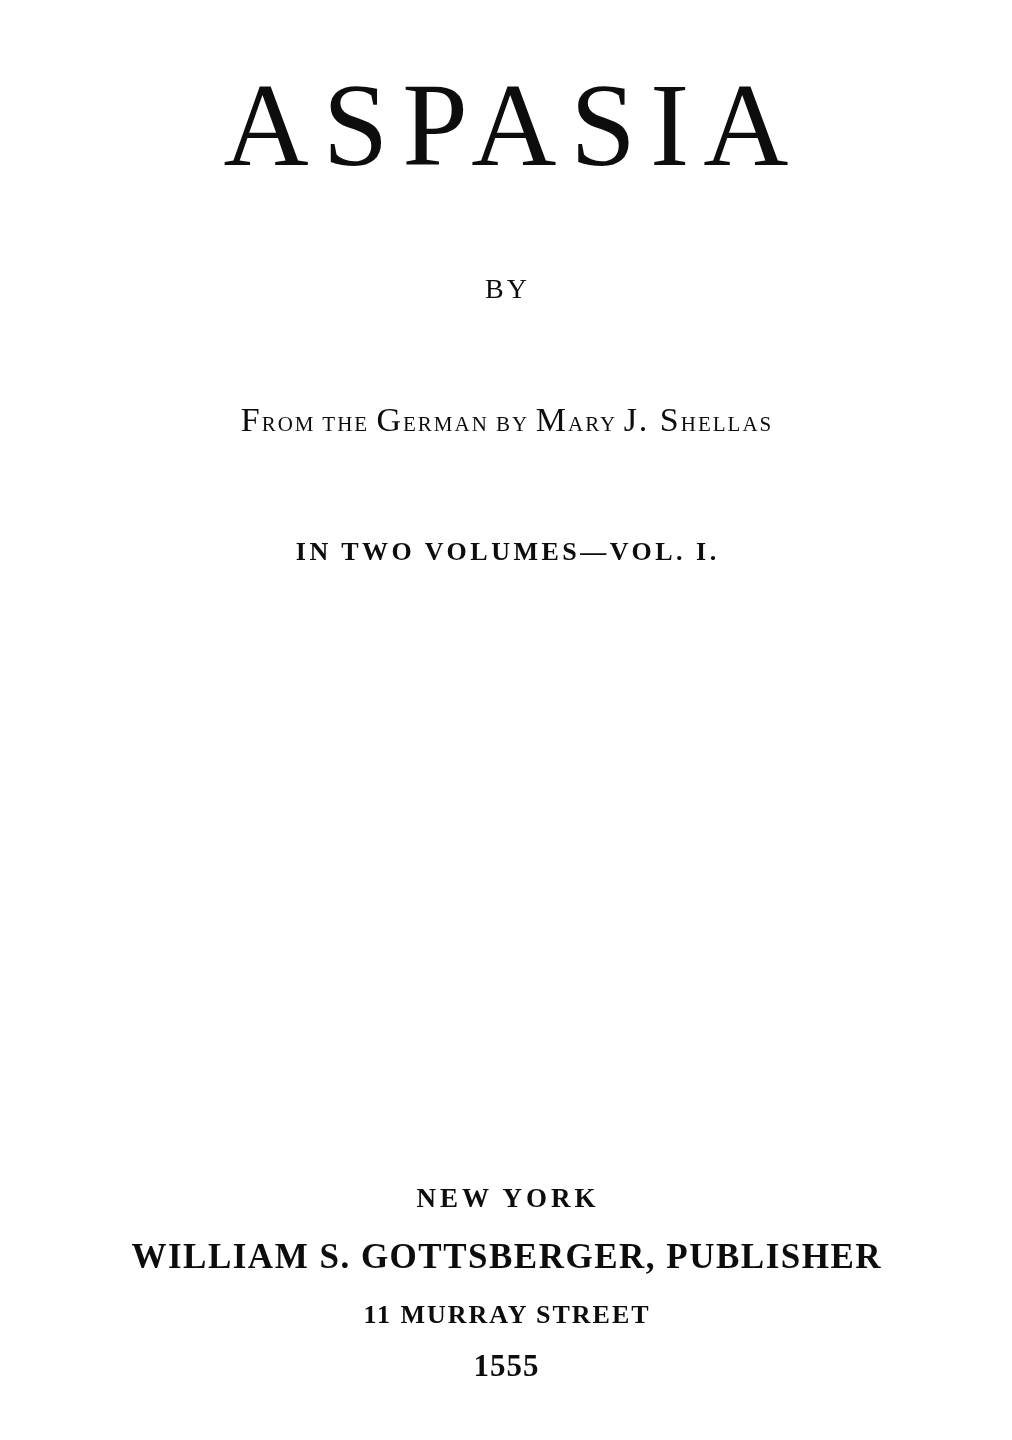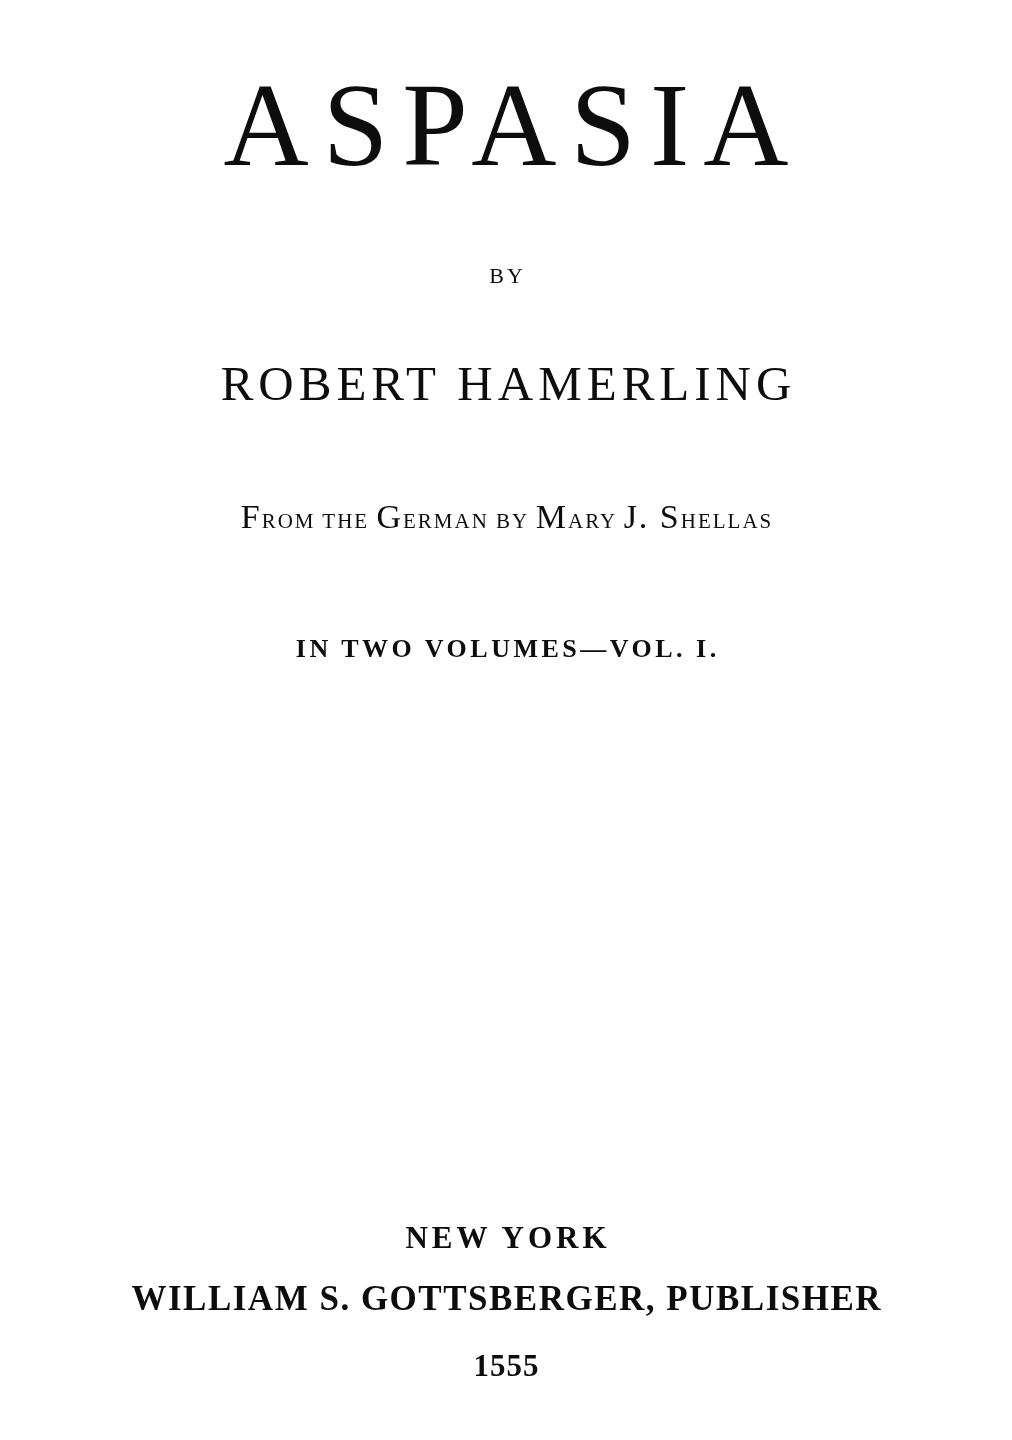--- a/index.html
+++ b/index.html
@@ -44,23 +44,23 @@
   }
   .subtitle-2 {
     margin: 0;
     padding-top: 74px;
     font-size: 35px;
     font-style: italic;
     letter-spacing: 2.5px;
     text-indent: 2.5px;
   }
   .by-line {
-    margin: 0;
+    margin: 10px;
     padding-top: 74px;
-    font-size: 22px;
+    font-size: 28px;
     letter-spacing: 3px;
     text-indent: 3px;
   }
   .author {
     margin: 0;
     padding-top: 66px;
     font-size: 49px;
     letter-spacing: 5px;
     text-indent: 5px;
   }
@@ -85,21 +85,21 @@
   }
   .imprint {
     position: absolute;
     left: 0;
     right: 0;
     bottom: 56px;
     text-align: center;
   }
   .imprint-city {
     margin: 0;
-    font-size: 31px;
+    font-size: 27px;
     font-weight: 700;
     letter-spacing: 4px;
     text-indent: 4px;
   }
   .imprint-publisher {
     margin: 11px;
     padding-top: 12px;
     font-size: 35px;
     font-weight: 700;
     letter-spacing: 1.5px;
@@ -123,26 +123,26 @@
   }
 </style>
 </head>
 <body>
 
 <div class="page">
 
   <div class="titleblock">
     <h1 class="main-title">ASPASIA</h1>
     <p class="by-line">BY</p>
-    <p class="author">ROBERT HAMERLING</p>
     <p class="translator">
       <span>F</span><span class="small">ROM THE </span><span>G</span><span class="small">ERMAN BY </span><span>M</span><span class="small">ARY </span><span>J. S</span><span class="small">HELLAS</span>
     </p>
     <p class="volumes">IN TWO VOLUMES—VOL. I.</p>
   </div>
 
   <div class="imprint">
     <p class="imprint-city">NEW YORK</p>
     <p class="imprint-publisher">WILLIAM S. GOTTSBERGER, PUBLISHER</p>
+    <p class="imprint-address">11 MURRAY STREET</p>
     <p class="imprint-year">1555</p>
   </div>
 
 </div>
 
 </body></html>

